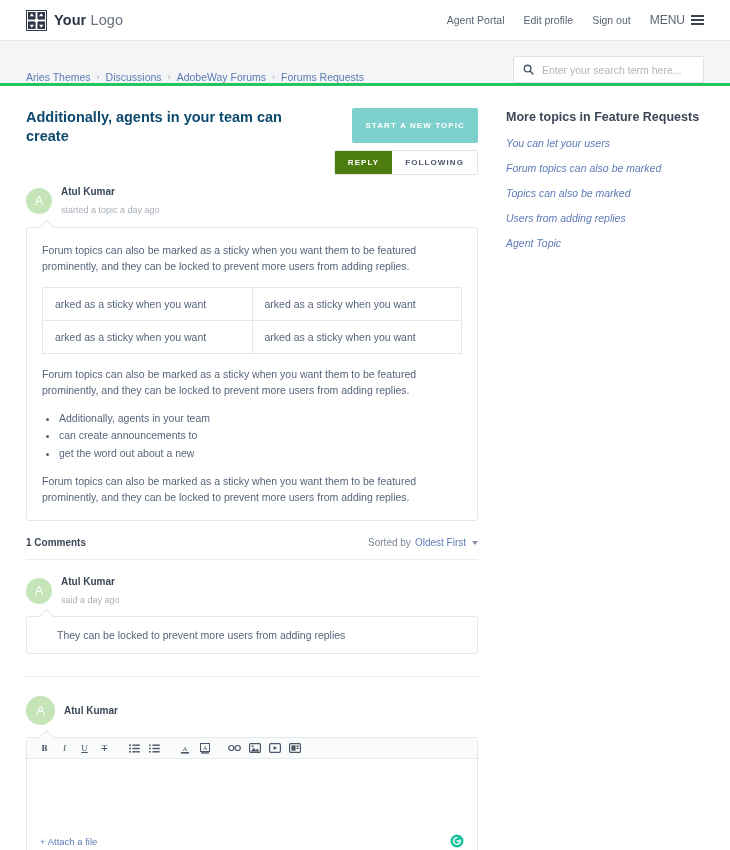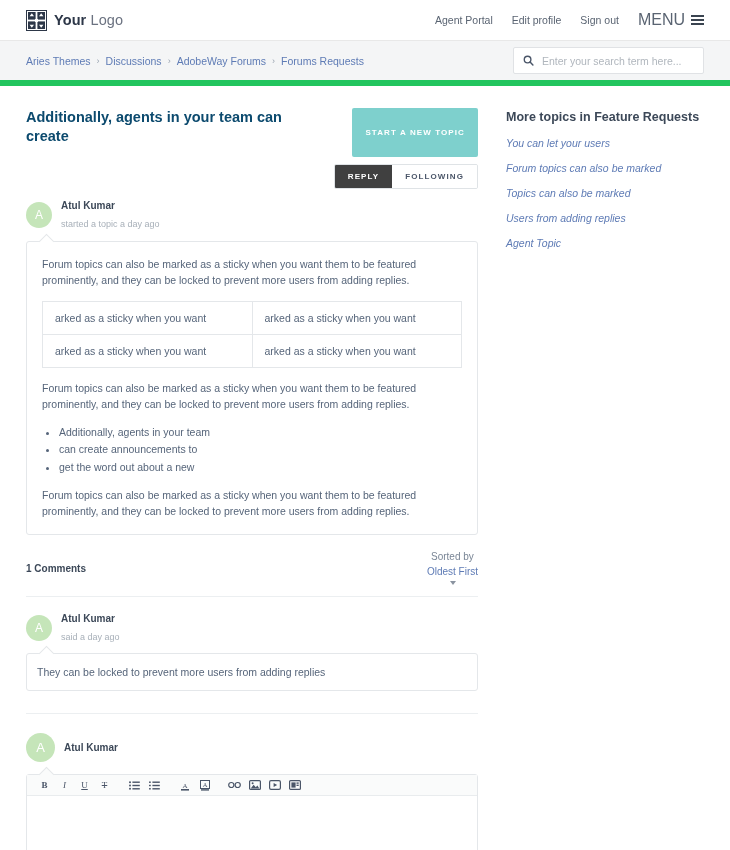--- a/index.html
+++ b/index.html
@@ -33,31 +33,31 @@
     display: flex;
     align-items: center;
     gap: 19px;
   }
   .topnav a {
     font-size: 10.5px;
     color: #5a6472;
     text-decoration: none;
   }
   .menu-btn { display: flex; align-items: center; gap: 6px; }
-  .menu-btn span { font-size: 16px; color: #5a6472; }
+  .menu-btn span { font-size: 12px; color: #5a6472; }
   .hamburger { display: flex; flex-direction: column; gap: 2px; }
   .hamburger i { display: block; width: 13px; height: 2px; background: #3a4450; }
 
   
   .crumbbar {
     height: 45px;
     background: #f4f5f6;
-    border-bottom: 6px solid #22c55e;
-    display: flex;
-    align-items: center;
+    border-bottom: 3px solid #22c55e;
+    display: flex;
+    align-items: flex-end;
     padding: 0 26px;
   }
   .crumbs { display: flex; align-items: center; font-size: 10.5px; }
   .crumbs a { color: #5e7bb5; text-decoration: none; }
   .crumbs .sep { color: #99a3b0; margin: 0 6px; font-size: 9px; }
 
   .searchbox {
     margin-left: auto;
     width: 191px;
     height: 27px;
@@ -97,35 +97,35 @@
   }
   .head-actions { display: flex; flex-direction: column; align-items: flex-end; gap: 7px; }
   .btn-newtopic {
     background: #7ed0cd;
     color: #ffffff;
     font-size: 8px;
     letter-spacing: 1.1px;
     font-weight: bold;
     border: none;
     border-radius: 2px;
-    padding: 20px 13px;
+    padding: 13px 13px;
     cursor: pointer;
     font-family: "Liberation Sans", sans-serif;
   }
   .toggle-group { display: flex; border-radius: 2px; overflow: hidden; border: 1px solid #dfe3e6; }
   .toggle-group button {
     font-family: "Liberation Sans", sans-serif;
     font-size: 8px;
     letter-spacing: 1.1px;
     font-weight: bold;
     border: none;
     padding: 7px 13px;
     cursor: pointer;
   }
-  .tg-reply { background: #404040; color: #ffffff; text-align: right; }
+  .tg-reply { background: #4d7c0f; color: #ffffff; text-align: right; }
   .tg-following { background: #ffffff; color: #4a5568; }
 
   
   .author-row { display: flex; align-items: center; gap: 9px; margin-top: 11px; }
   .avatar {
     width: 26px; height: 26px;
     border-radius: 50%;
     background: #c5e5b9;
     color: #ffffff;
     display: flex; align-items: center; justify-content: center;
@@ -184,37 +184,37 @@
 
   
   .comments-bar {
     display: flex;
     align-items: center;
     margin-top: 16px;
     padding-bottom: 11px;
     border-bottom: 1px solid #eceff1;
   }
   .comments-count { font-size: 10px; font-weight: bold; color: #3c4858; }
-  .sortby { margin-left: auto; font-size: 10px; color: #7a8696; display: flex; align-items: center; gap: 4px; flex-direction: column; }
+  .sortby { margin-left: auto; font-size: 10px; color: #7a8696; display: flex; align-items: center; gap: 4px; }
   .sortby a { color: #5e7bb5; text-decoration: none; }
   .caret {
     width: 0; height: 0;
     border-left: 3.5px solid transparent;
     border-right: 3.5px solid transparent;
     border-top: 4px solid #8a93a0;
     margin-left: 2px;
   }
 
   
   .comment { padding-top: 16px; }
   .comment-body {
     margin-top: 11px;
     border: 1px solid #e4e7ea;
     border-radius: 3px;
-    padding: 12px 10px;
+    padding: 12px 30px;
     font-size: 10.5px;
     color: #56657a;
     position: relative;
     background: #fff;
   }
   .comment-body:before {
     content: "";
     position: absolute;
     top: -6px; left: 14px;
     width: 10px; height: 10px;

